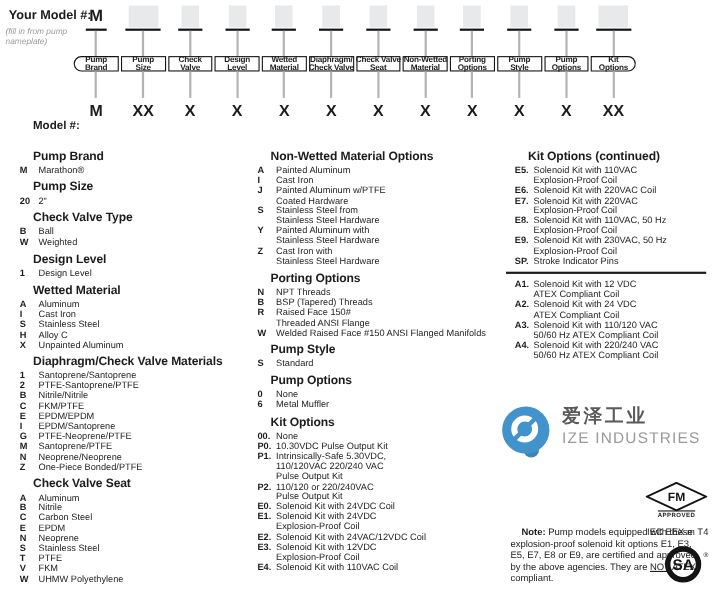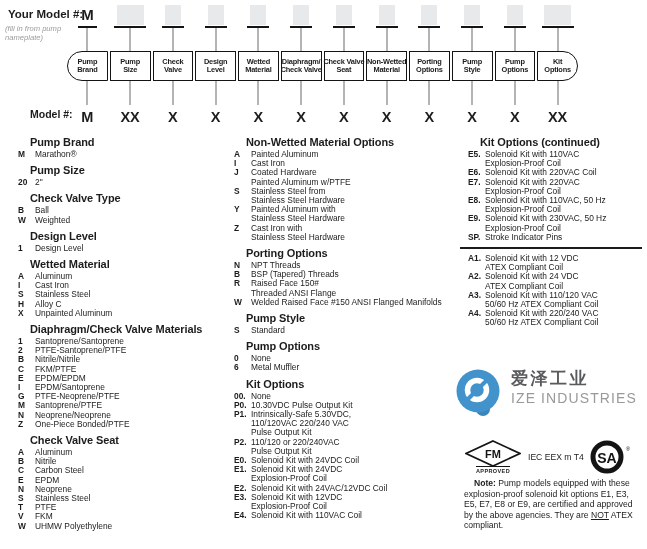--- a/index.html
+++ b/index.html
@@ -17,21 +17,21 @@
   .slot{height:25px;width:100%;display:flex;flex-direction:column;align-items:center;justify-content:flex-end;}
   .slot-box{height:20px;width:16px;background:#e8e9ea;margin-bottom:1px;}
   .col.wide .slot-box{width:27px;}
   .slot-letter{font-weight:bold;font-size:15px;line-height:20px;margin-bottom:1px;}
   .slot-underline{height:2px;width:22px;background:#141414;}
   .col.wide .slot-underline{width:32px;}
   .col:first-child .slot-underline{width:19px;}
   .vline{width:2px;background:#b4b4b4;}
   .v1{height:23px;}
   .v2{height:24px;}
-  .hcell{height:30px;width:100%;box-sizing:border-box;border:1.5px solid #141414;background:#fff;
+  .hcell{height:14px;width:100%;box-sizing:border-box;border:1.5px solid #141414;background:#fff;
          display:flex;flex-direction:column;align-items:center;justify-content:center;
          font-weight:bold;font-size:7.4px;line-height:8.4px;letter-spacing:-0.2px;text-align:center;white-space:nowrap;}
   .col:first-child .hcell{border-radius:15px 0 0 15px;}
   .col:last-child .hcell{border-radius:0 15px 15px 0;}
   .mcode{height:20px;margin-top:2px;font-weight:bold;font-size:14.5px;line-height:20px;}
 
   
   .textcol{position:absolute;top:136px;}
   #col-left{left:18px;width:212px;}
   #col-mid{left:234px;width:226px;}
@@ -42,21 +42,21 @@
   .item-code{width:17px;flex:none;font-weight:bold;}
   .item-desc{flex:1;}
   #right-divider{height:2px;background:#1c1c1c;width:182px;margin:5px 0 5px -8px;}
 
   
   #ize-logo{position:absolute;left:456px;top:369px;display:flex;align-items:flex-start;gap:9px;}
   #ize-cn{font-size:17px;font-weight:bold;color:#595a5c;letter-spacing:2.5px;line-height:19px;}
   #ize-en{font-size:14px;color:#98999b;letter-spacing:1.1px;margin-top:2px;}
 
   
-  #certs{position:absolute;left:464px;top:438px;width:180px;display:flex;align-items:center;gap:6px;}
+  #certs{position:absolute;left:464px;top:438px;width:180px;display:flex;align-items:flex-end;gap:6px;flex-direction:column;}
   #fm-block{display:flex;flex-direction:column;align-items:center;width:58px;flex:none;}
   #fm-sub{font-size:5.5px;font-weight:bold;letter-spacing:0.4px;border-top:1.2px solid #141414;
           padding-top:0.5px;margin-top:-1px;}
   #iec-text{font-size:8.6px;white-space:nowrap;}
   #csa-block{display:flex;align-items:flex-start;flex:none;}
   #csa-reg{font-size:6px;margin-top:8px;}
 
   
   #note{position:absolute;left:464px;top:478px;width:179px;font-size:8.6px;line-height:10.6px;}
   #note-lead{font-weight:bold;margin-left:10px;}
@@ -427,22 +427,22 @@
       </div>
       <div class="item-row">
         <span class="item-code">I</span>
         <div class="item-desc">
           <div class="item-line">Cast Iron</div>
         </div>
       </div>
       <div class="item-row">
         <span class="item-code">J</span>
         <div class="item-desc">
+          <div class="item-line">Painted Aluminum w/PTFE</div>
           <div class="item-line">Coated Hardware</div>
-          <div class="item-line">Painted Aluminum w/PTFE</div>
         </div>
       </div>
       <div class="item-row">
         <span class="item-code">S</span>
         <div class="item-desc">
           <div class="item-line">Stainless Steel from</div>
           <div class="item-line">Stainless Steel Hardware</div>
         </div>
       </div>
       <div class="item-row">

